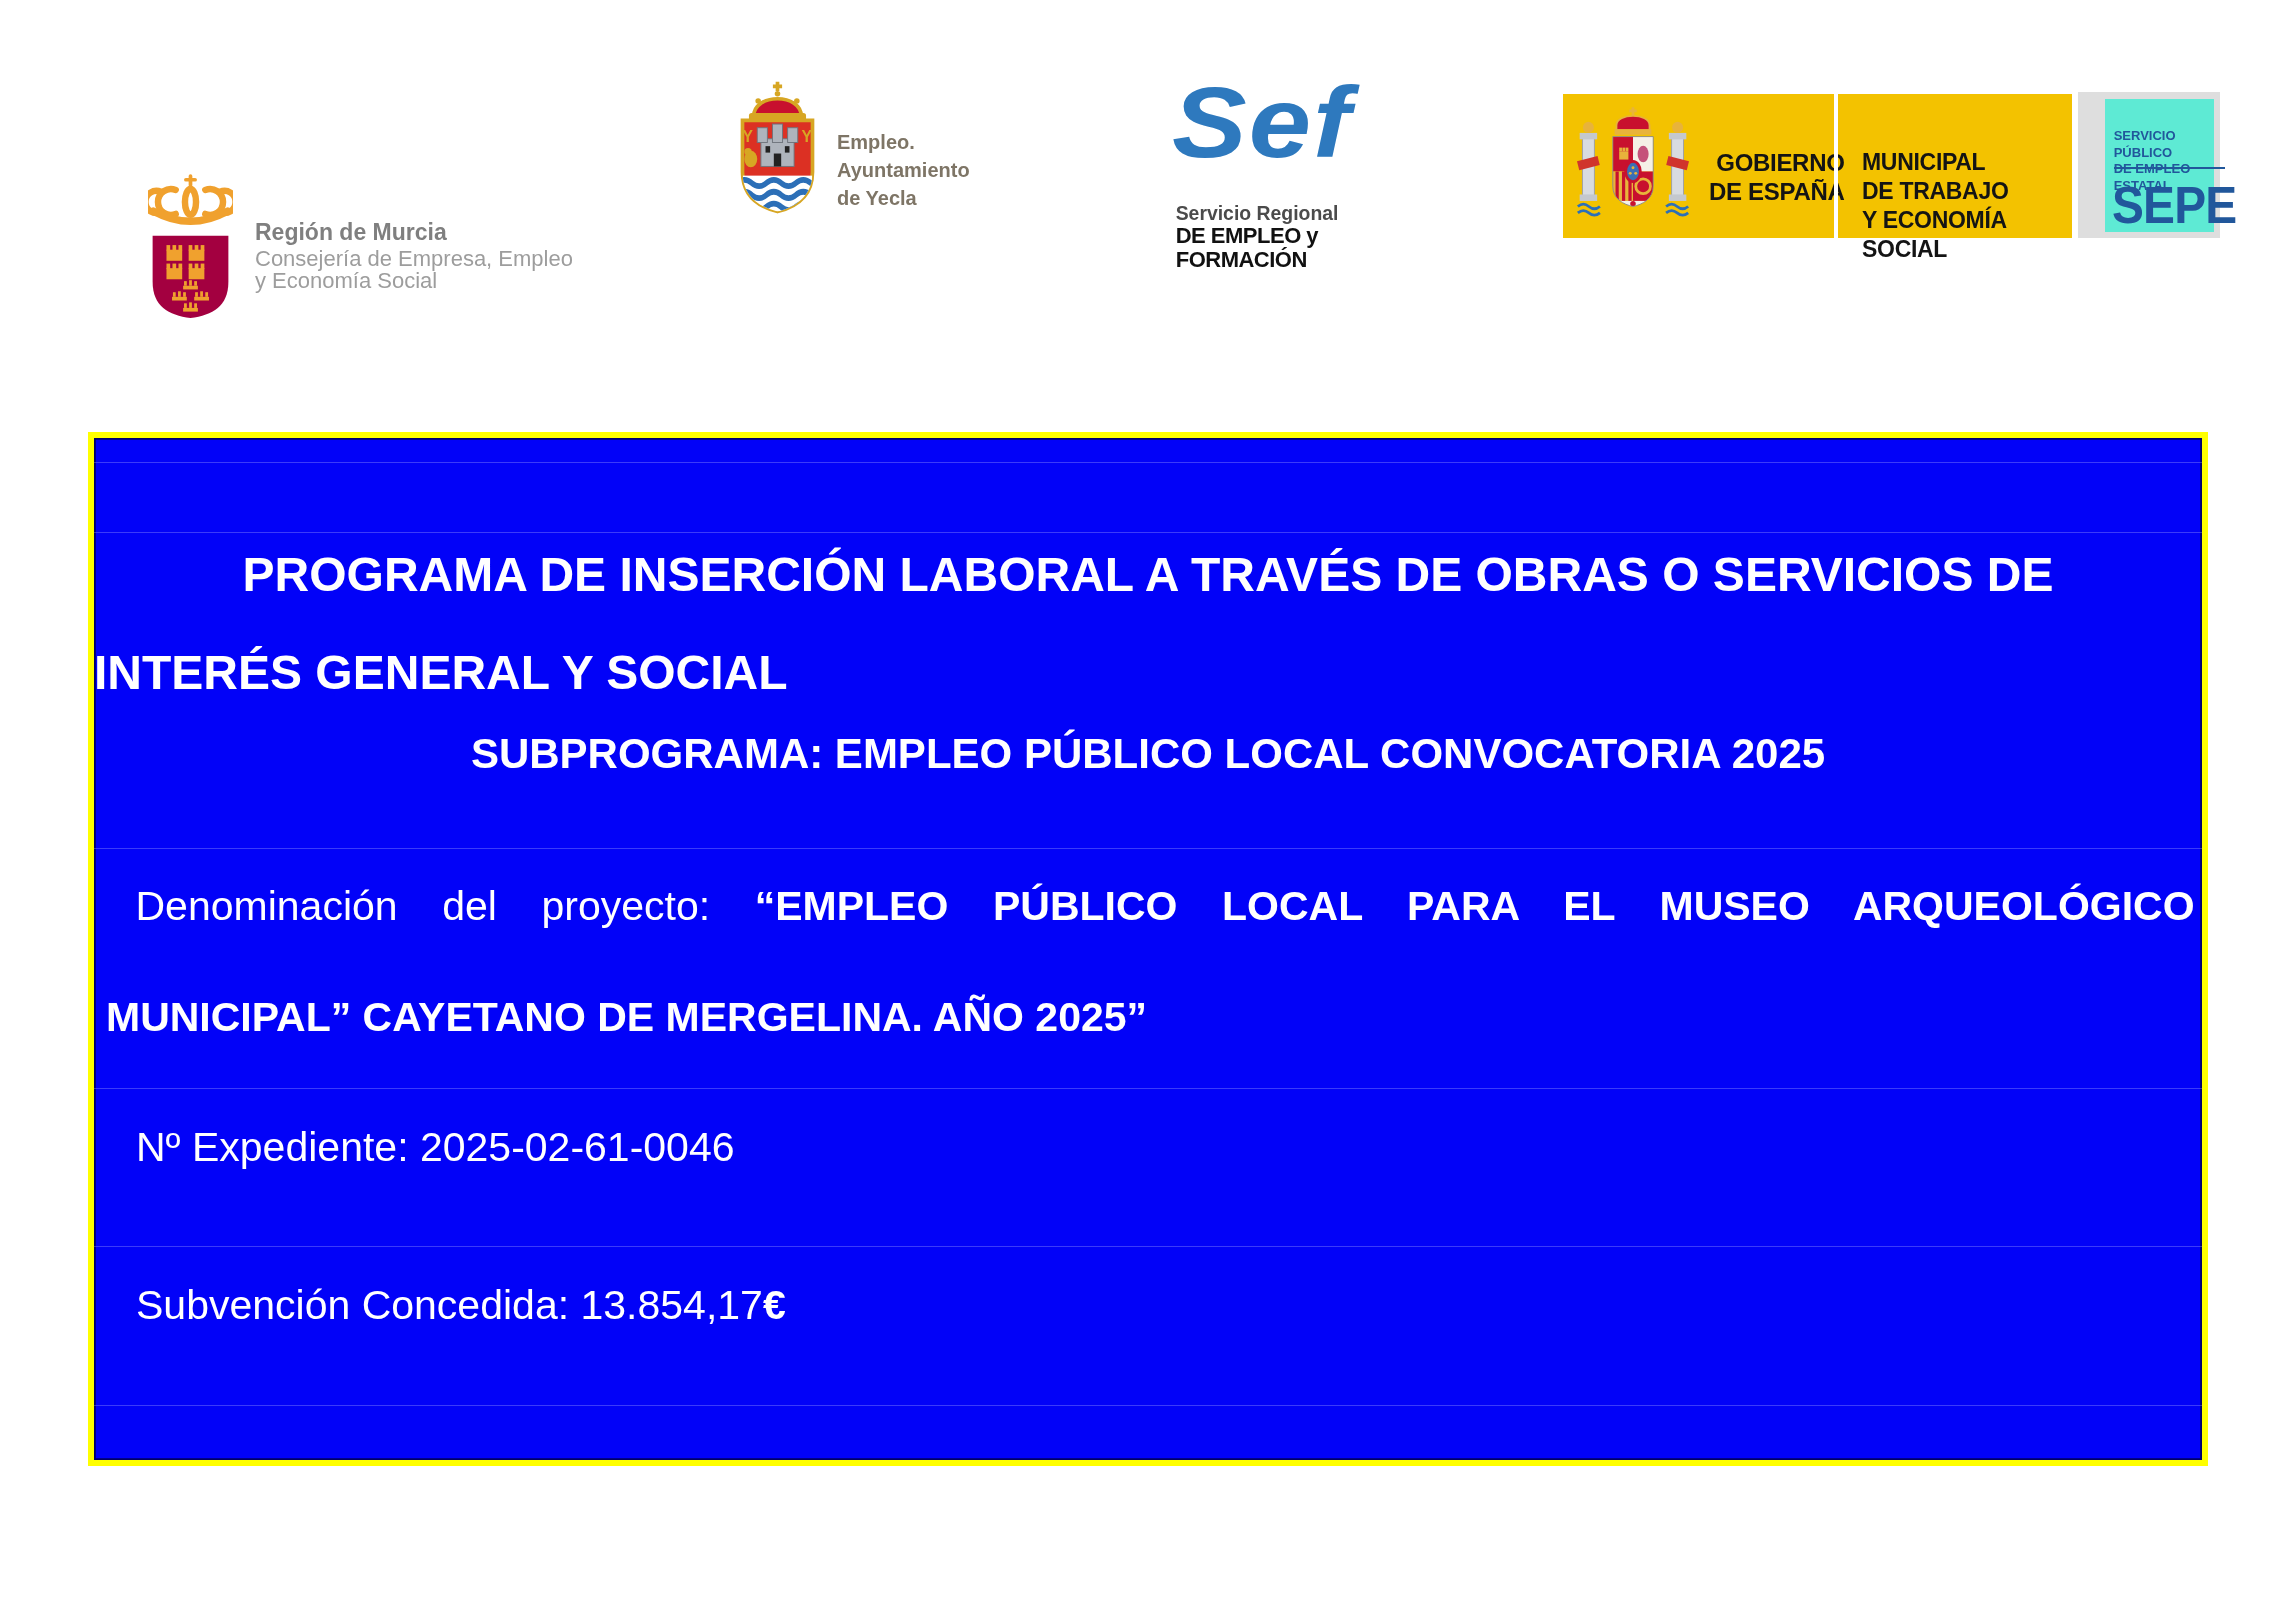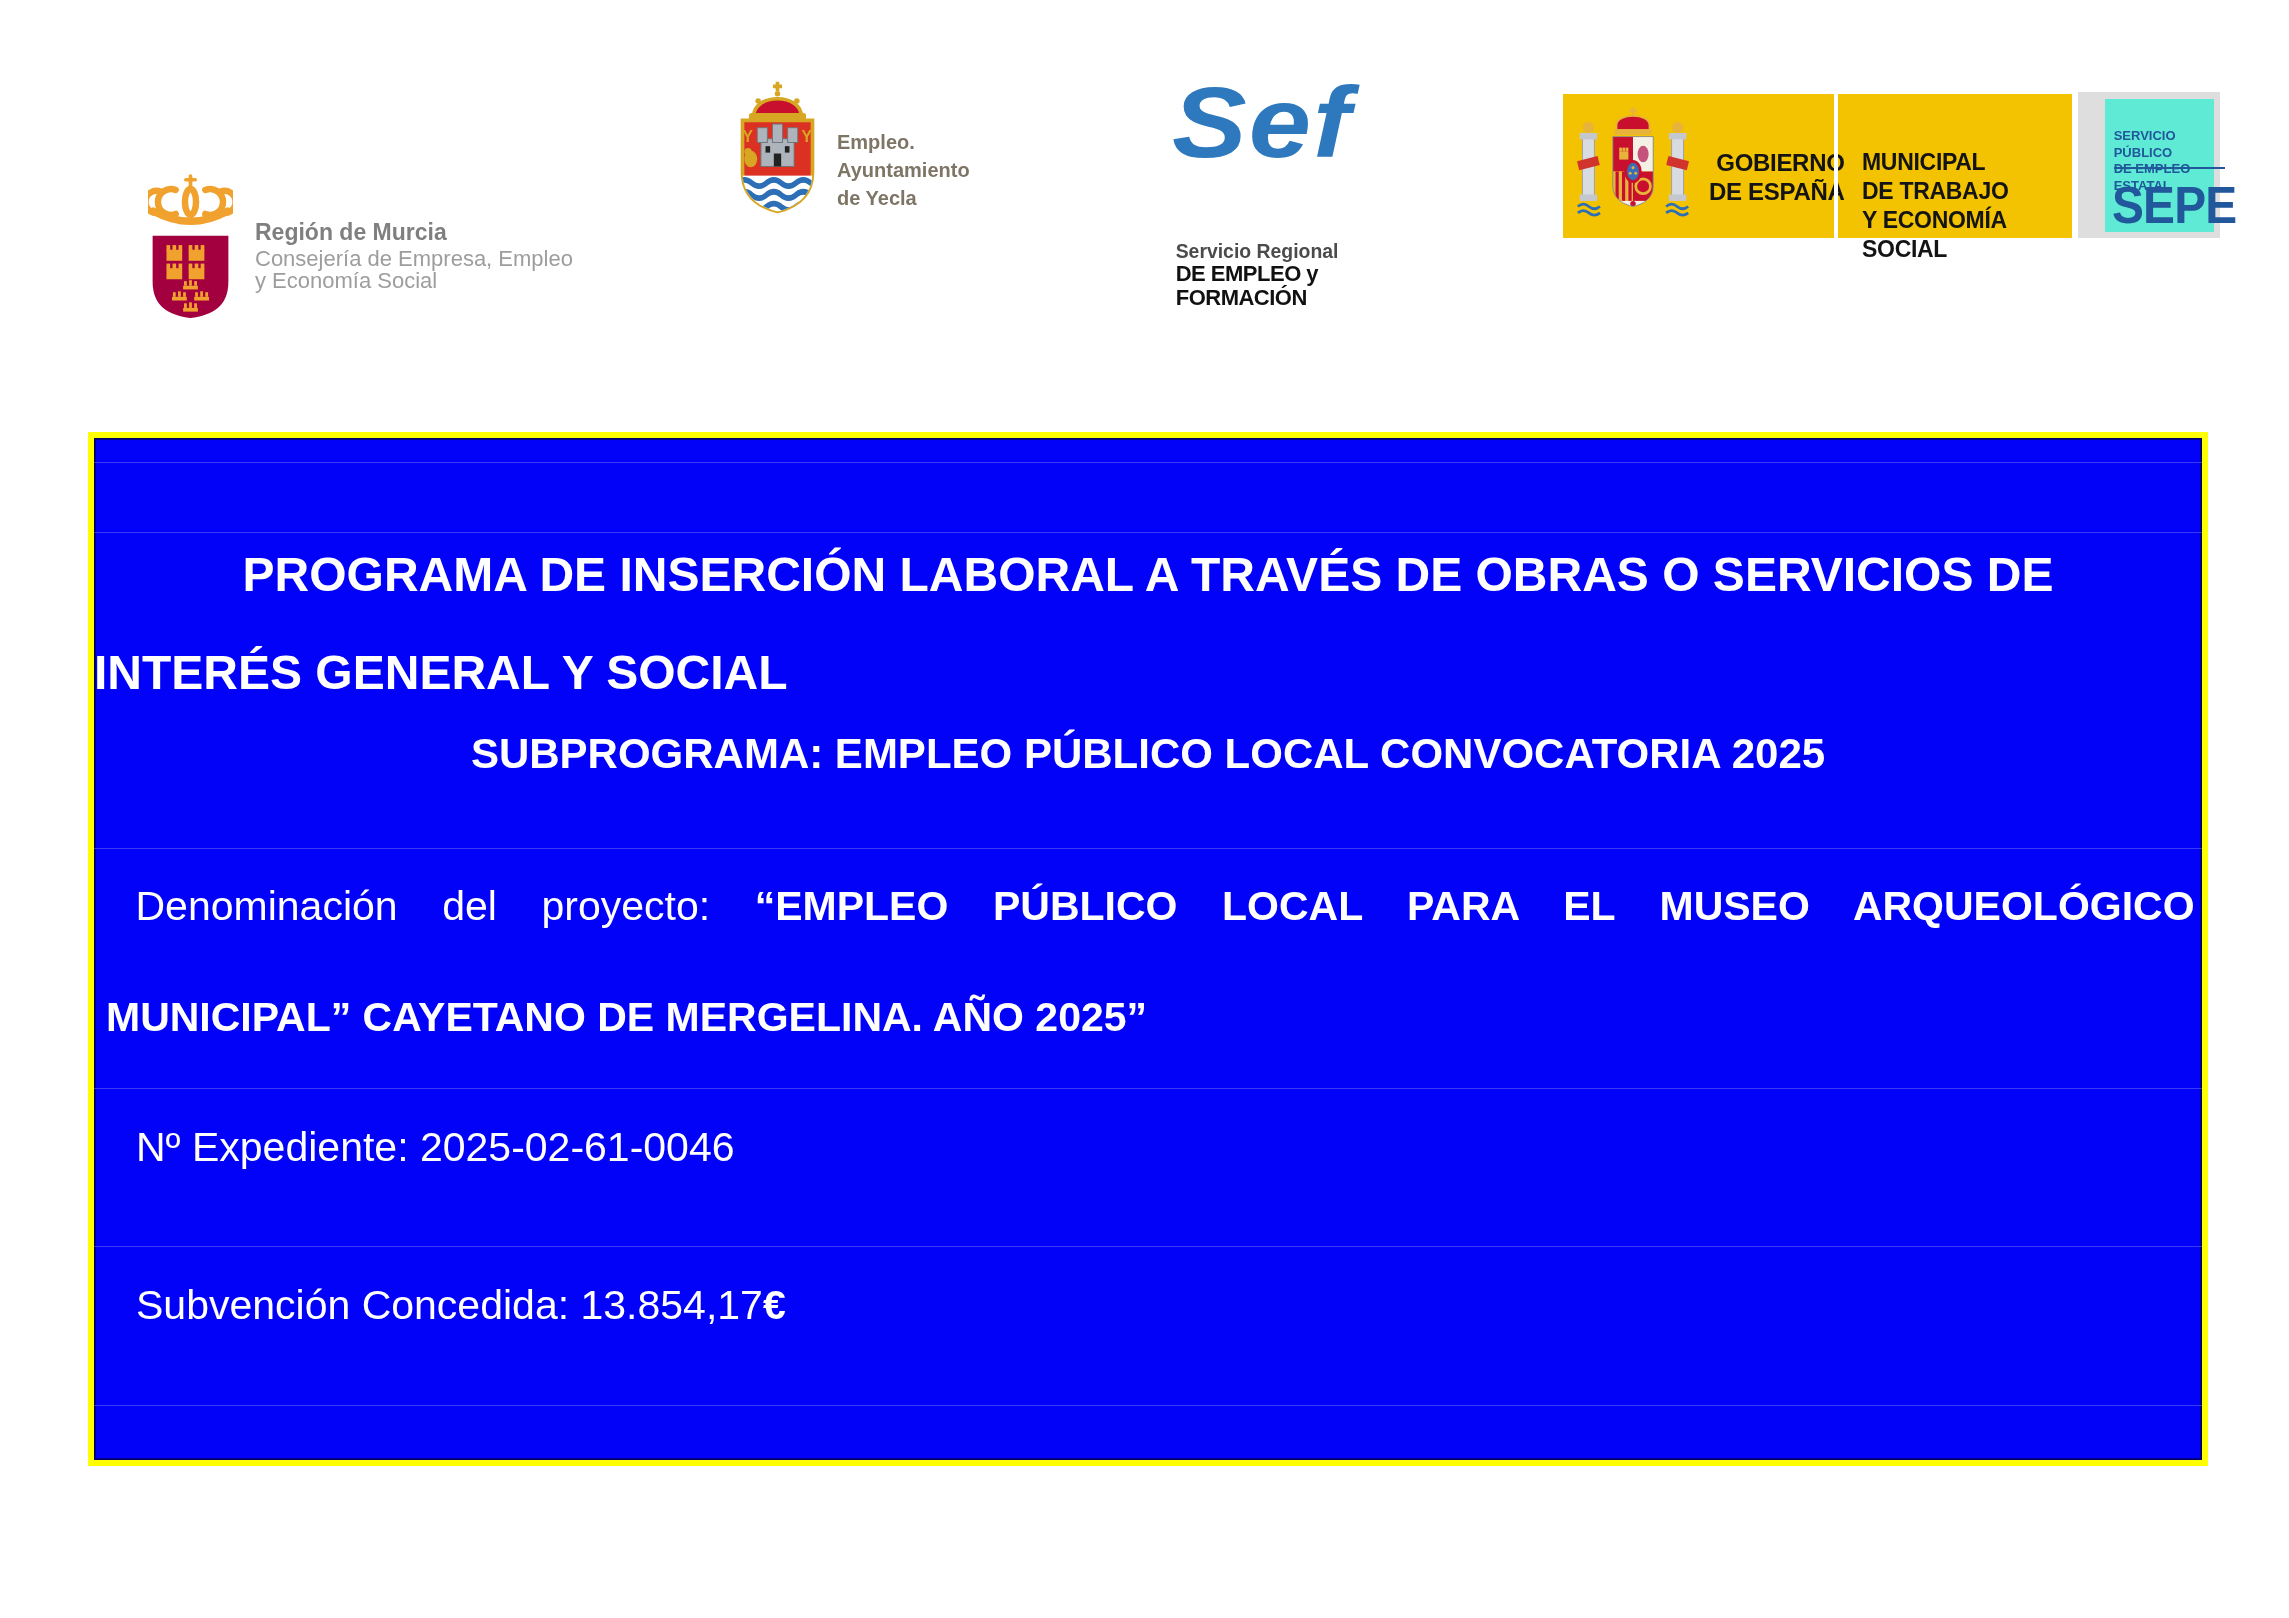--- a/index.html
+++ b/index.html
@@ -19,21 +19,21 @@
 
   
   .yecla { left:735px; top:78px; width:314px; height:148px; }
   .yecla-crest { position:absolute; left:0; top:0; }
   .yecla-text { position:absolute; left:102px; top:50px; font-size:20px; font-weight:bold; color:#7e7566; line-height:28px; }
 
   
   .sef { left:1172px; top:72px; width:277px; height:175px; }
   .sef-word { font-size:100px; font-weight:bold; font-style:italic; color:#2e79be; line-height:1; letter-spacing:1.8px; transform:scaleX(1.12); transform-origin:left top; }
   .sef-tag { position:absolute; left:3.7px; top:131px; }
-  .sef-tag1 { font-size:19.4px; font-weight:bold; color:#4b4b4b; line-height:21px;margin-top:38px; }
+  .sef-tag1 { font-size:19.4px; font-weight:bold; color:#4b4b4b; line-height:21px; }
   .sef-tag2 { font-size:22px; font-weight:bold; color:#111111; line-height:24px; letter-spacing:-0.5px; }
 
   
   .gobierno { left:1563px; top:94px; width:509px; height:144px; background:#f3c200; }
   .gob-coat { position:absolute; left:13px; top:9.2px; }
   .gob-divider { position:absolute; left:271px; top:0; width:3.7px; height:144px; background:#ffffff; }
   .gob-text { position:absolute; left:146px; top:54px; font-size:24px; font-weight:700; color:#141414; line-height:29px; letter-spacing:-0.3px;text-align:right; }
   .min-text { position:absolute; left:299px; top:54px; font-size:23px; font-weight:700; color:#141414; line-height:29px; letter-spacing:-0.3px; }
 
   

